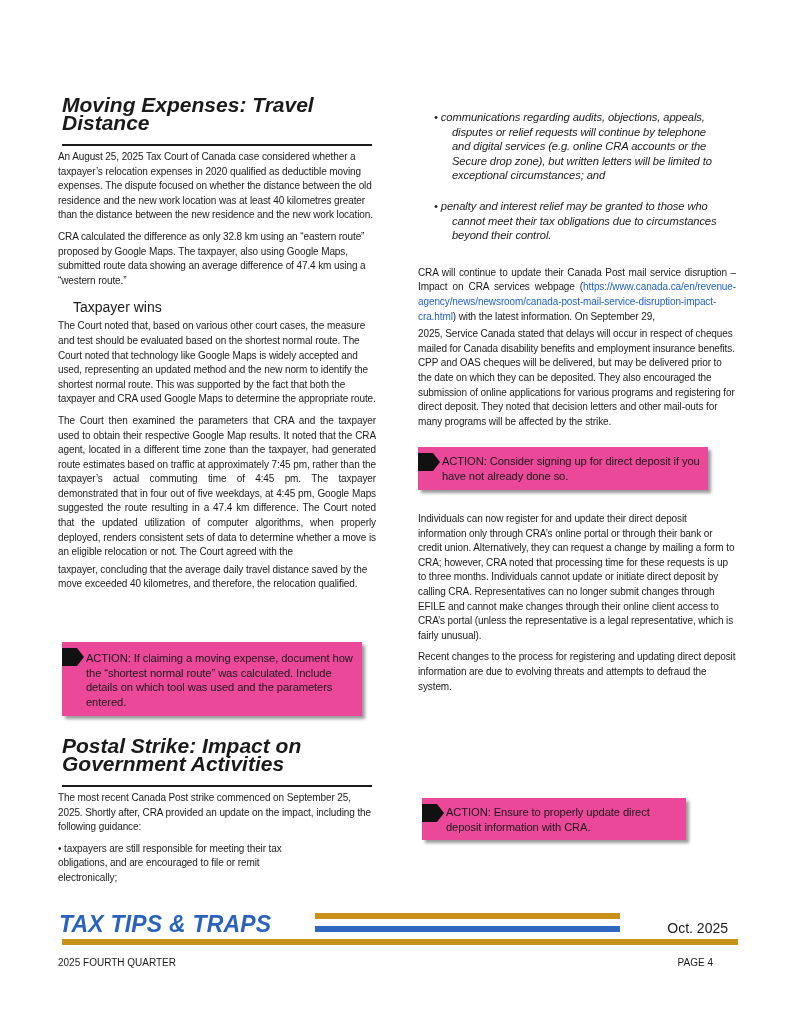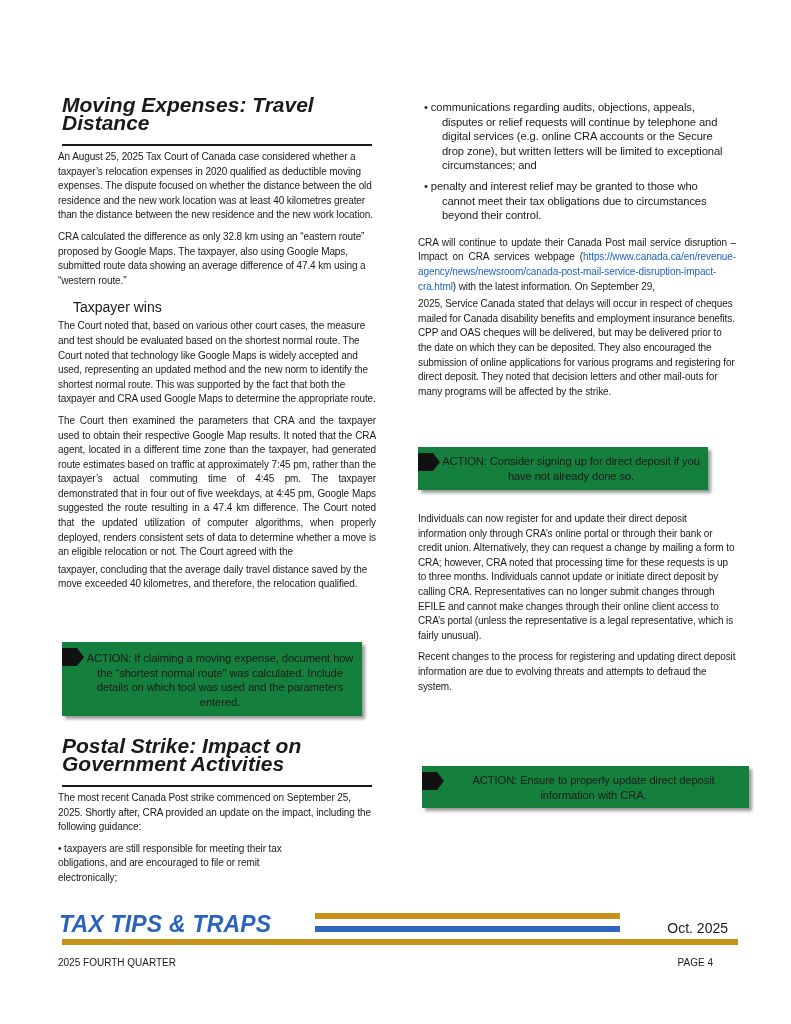--- a/index.html
+++ b/index.html
@@ -6,24 +6,24 @@
   body { width: 791px; height: 1024px; position: relative; overflow: hidden;
          font-family: "Liberation Sans", sans-serif; color: #1a1a1a; }
   .col { position: absolute; top: 92px; }
   .col-left { left: 58px; width: 318px; }
   .col-right { left: 418px; width: 318px; }
   .h2 { font-weight: bold; font-style: italic; font-size: 21px; line-height: 18px;
         color: #1a1a1a; border-bottom: 2.5px solid #1a1a1a; padding-bottom: 12px; margin: 4px; }
   .p { font-size: 10px; line-height: 14.6px; margin: 0; letter-spacing: -0.1px; }
   .gap { height: 7px; }
   .h3 { font-size: 14px; line-height: 18px; margin: 10px 0 3px 15px; font-weight: normal; color: #1a1a1a; }
-  .bullet { padding-left: 18px; text-indent: -18px; font-size: 11.2px; line-height: 14.6px; margin: 6px; letter-spacing: -0.1px; }
+  .bullet { padding-left: 18px; text-indent: -18px; font-size: 11.2px; line-height: 14.6px; margin: 16px; letter-spacing: -0.1px; font-style: italic; }
   .link { color: #1f62c5; }
-  .action { position: absolute; background: #15803d; box-shadow: 3px 3px 3px #9a9a9a;
-            font-size: 11.2px; line-height: 14.6px; letter-spacing: -0.1px; text-align: center; }
+  .action { position: absolute; background: #ec4899; box-shadow: 3px 3px 3px #9a9a9a;
+            font-size: 11.2px; line-height: 14.6px; letter-spacing: -0.1px; }
   .action .arrow { position: absolute; left: 0; top: 6px; width: 22px; height: 18px; }
   .action .txt { position: absolute; left: 24px; top: 9px; right: 8px; }
   .footer-title { position: absolute; left: 59px; top: 911px; font-weight: bold; font-style: italic;
                   font-size: 23px; color: #2a63bd; letter-spacing: 0.2px; }
   .bar { position: absolute; }
   .footer-date { position: absolute; right: 63px; top: 920px; font-size: 14px; color: #1a1a1a; }
   .footer-quarter { position: absolute; left: 58px; top: 957px; font-size: 10px; color: #1a1a1a; }
   .footer-page { position: absolute; right: 78px; top: 957px; font-size: 10px; color: #1a1a1a; }
 </style>
 </head>
@@ -71,21 +71,21 @@
   </svg>
   <div class="txt" style="top:7px;">ACTION: Consider signing up for direct deposit if you have not already done so.</div>
 </div>
 
 <div style="position:absolute; left:418px; top:510px; width:318px;">
   <p class="p" style="margin-top:2px;">Individuals can now register for and update their direct deposit information only through CRA’s online portal or through their bank or credit union. Alternatively, they can request a change by mailing a form to CRA; however, CRA noted that processing time for these requests is up to three months. Individuals cannot update or initiate direct deposit by calling CRA. Representatives can no longer submit changes through EFILE and cannot make changes through their online client access to CRA’s portal (unless the representative is a legal representative, which is fairly unusual).</p>
   <div class="gap"></div>
   <p class="p">Recent changes to the process for registering and updating direct deposit information are due to evolving threats and attempts to defraud the system.</p>
 </div>
 
-<div class="action" style="left:422px; top:766px; width:327px; height:42px;">
+<div class="action" style="left:422px; top:798px; width:264px; height:42px;">
   <svg class="arrow" viewBox="0 0 22 18">
     <polygon points="0,0 15,0 22,9 15,18 0,18" fill="#111"></polygon>
   </svg>
   <div class="txt" style="top:7px;">ACTION: Ensure to properly update direct deposit information with CRA.</div>
 </div>
 
 <div class="footer-title">TAX TIPS &amp; TRAPS</div>
 <div class="bar" style="left:315px; top:913px; width:305px; height:6px; background:#c8921a;"></div>
 <div class="bar" style="left:315px; top:926px; width:305px; height:6px; background:#2f66bf;"></div>
 <div class="bar" style="left:62px; top:939px; width:676px; height:6px; background:#c8921a;"></div>

